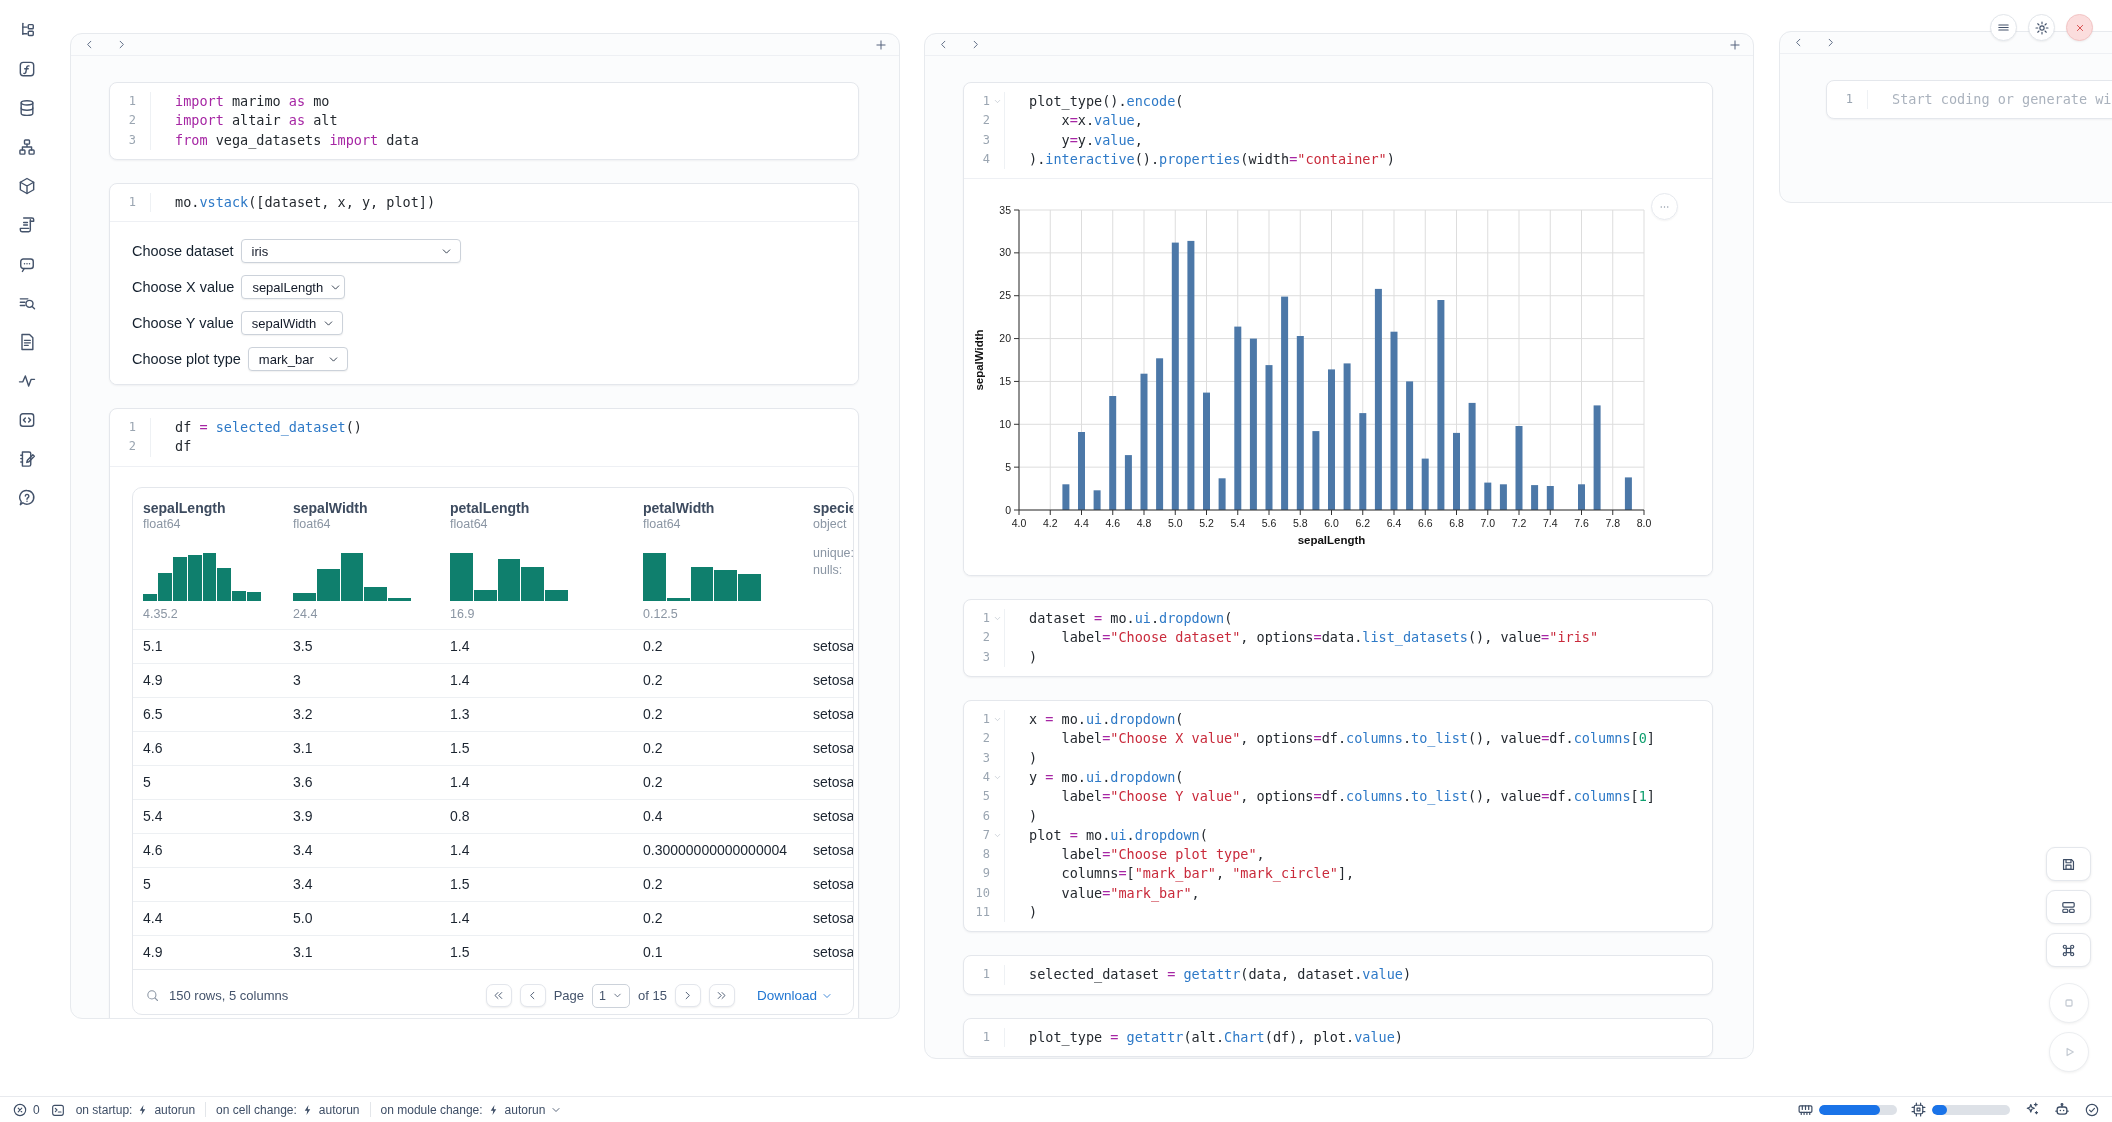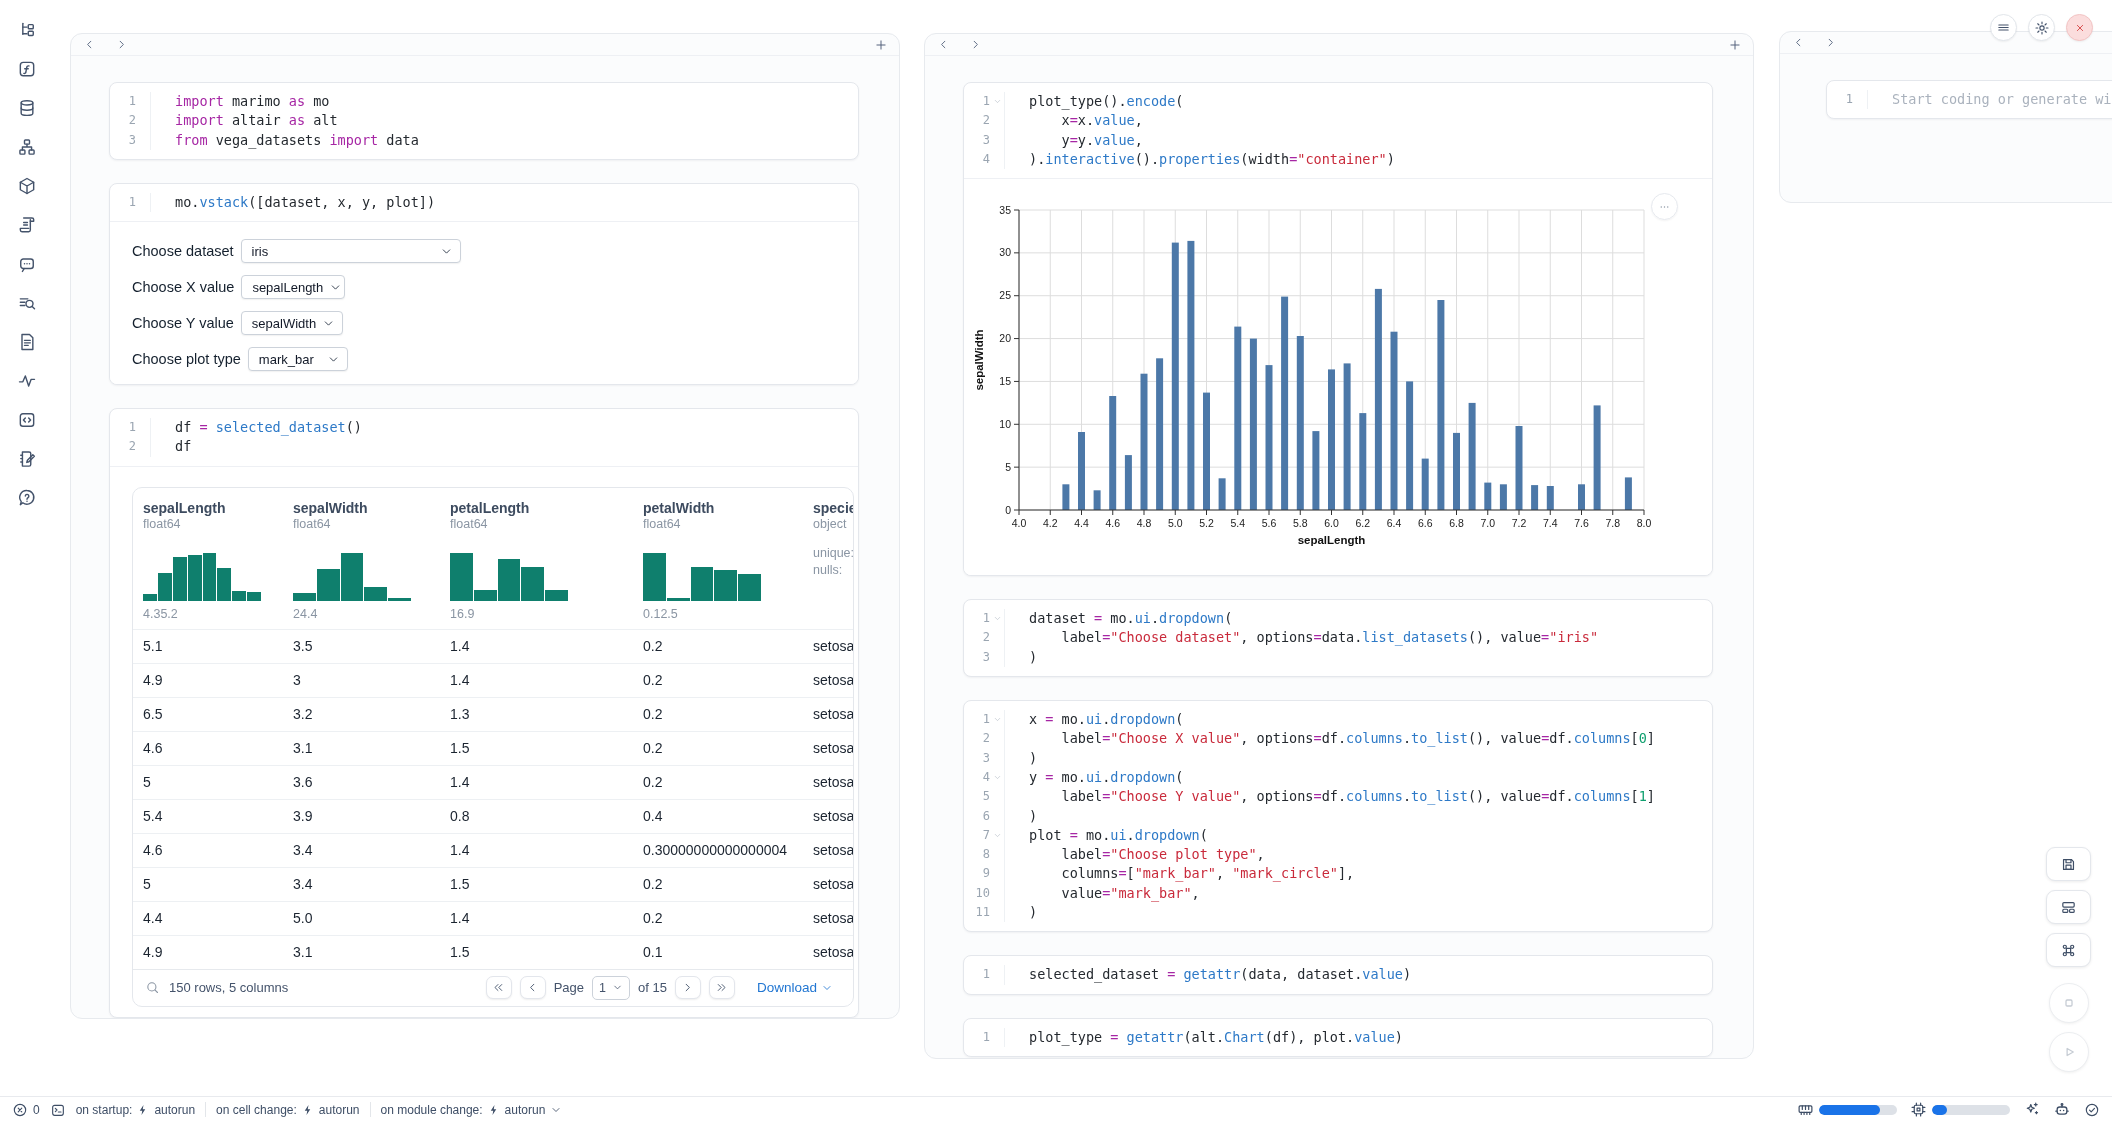--- a/index.html
+++ b/index.html
@@ -45,21 +45,21 @@
   .tcol{box-sizing:border-box;padding-right:26px;overflow:hidden;flex:none}
   .cname{font-weight:bold;font-size:14px;color:#3d4b5f;white-space:nowrap}
   .cdtype{font-size:12.5px;color:#8a95a3;margin-top:1px;white-space:nowrap}
   .hist{display:flex;align-items:flex-end;gap:1px;height:62px;margin-top:8px;width:118px}
   .hb{flex:1;background:#0f7f6d}
   .minmax{display:flex;justify-content:flex-start;font-size:12.5px;color:#8a95a3;margin:6px 0 8px;width:118px}
   .cstats{font-size:12.5px;color:#8a95a3;margin-top:14px;line-height:17px;white-space:nowrap}
   .trow{display:flex;align-items:center;height:33px;border-top:1px solid #edf0f3;padding-left:10px;
         font-size:14px;color:#1b2430}
   .tcell{box-sizing:border-box;padding-right:26px;white-space:nowrap;overflow:hidden;flex:none}
-  .tfoot{display:flex;align-items:center;height:36px;border-top:1px solid #e6e9ed;padding:0 14px 0 12px;
+  .tfoot{display:flex;align-items:center;height:36px;border-top:1px solid #e6e9ed;padding:8px 14px 0 12px;
          font-size:13px;color:#44536b;gap:9px}
   .pg{display:flex;align-items:center;gap:8px;margin-left:auto}
   .pg-btn{width:26px;height:23px;border:1px solid #e3e6ec;border-radius:7px;background:#fff;
           box-shadow:0 1px 2px rgba(0,0,0,.07);display:flex;align-items:center;justify-content:center;
           color:#44536b;padding:0;cursor:pointer}
   .pg-select{height:22px;border:1px solid #ccd2da;border-radius:5px;background:#fff;display:inline-flex;
              align-items:center;padding:0 6px;gap:6px;font-size:12.5px;cursor:pointer}
   .dl{color:#2176d2;display:flex;align-items:center;gap:4px;margin-left:8px;cursor:pointer;font-size:13.5px;
       background:none;border:none}
   .chart-wrap{position:relative;padding:8px 0 6px 6px}

